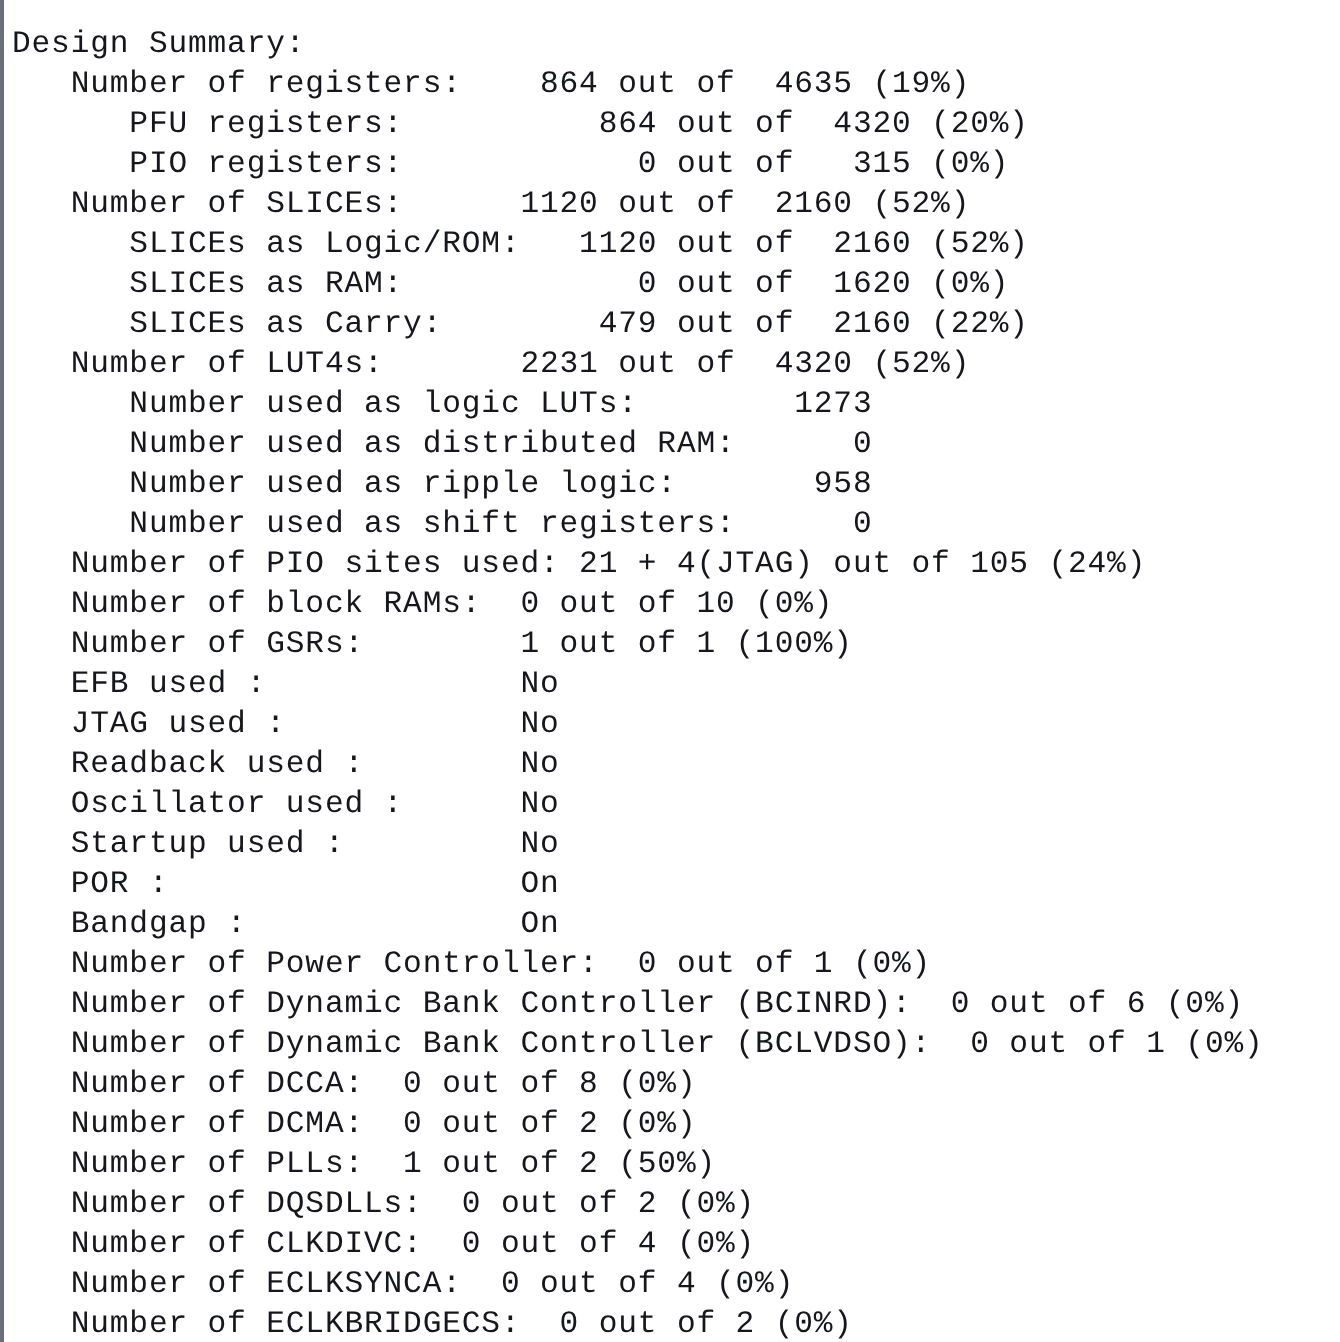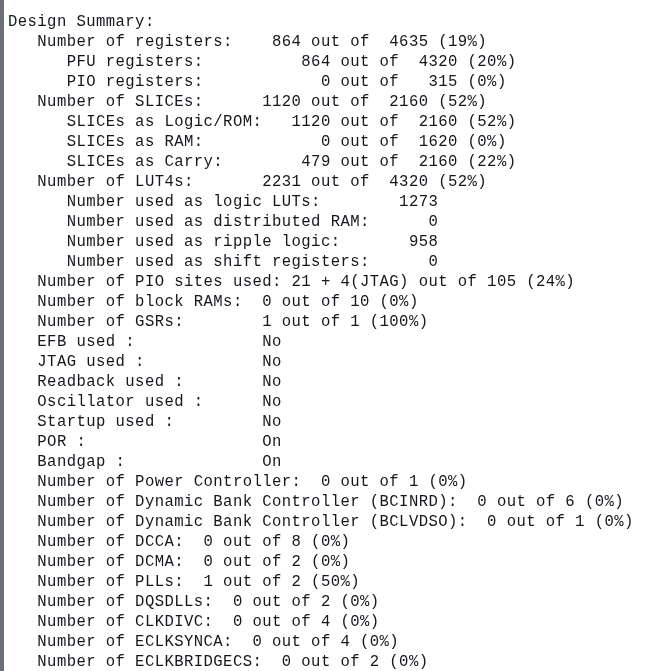--- a/index.html
+++ b/index.html
@@ -15,21 +15,21 @@
     font-family: "Liberation Mono", "DejaVu Sans Mono", monospace;
   }
 
   
   #report-surface {
     position: relative;
     box-sizing: border-box;
     width: 670px;
     height: 671px;
     background: #ffffff;
-    border-left: 4px solid #6d28d9;
+    border-left: 2px solid #6d28d9;
     padding: 0;
   }
 
   
   #summary-log {
     margin: 0;
     padding: 12px 0 0 4px;
     font-family: "Liberation Mono", "DejaVu Sans Mono", monospace;
     font-size: 15.6px;
     line-height: 20px;

